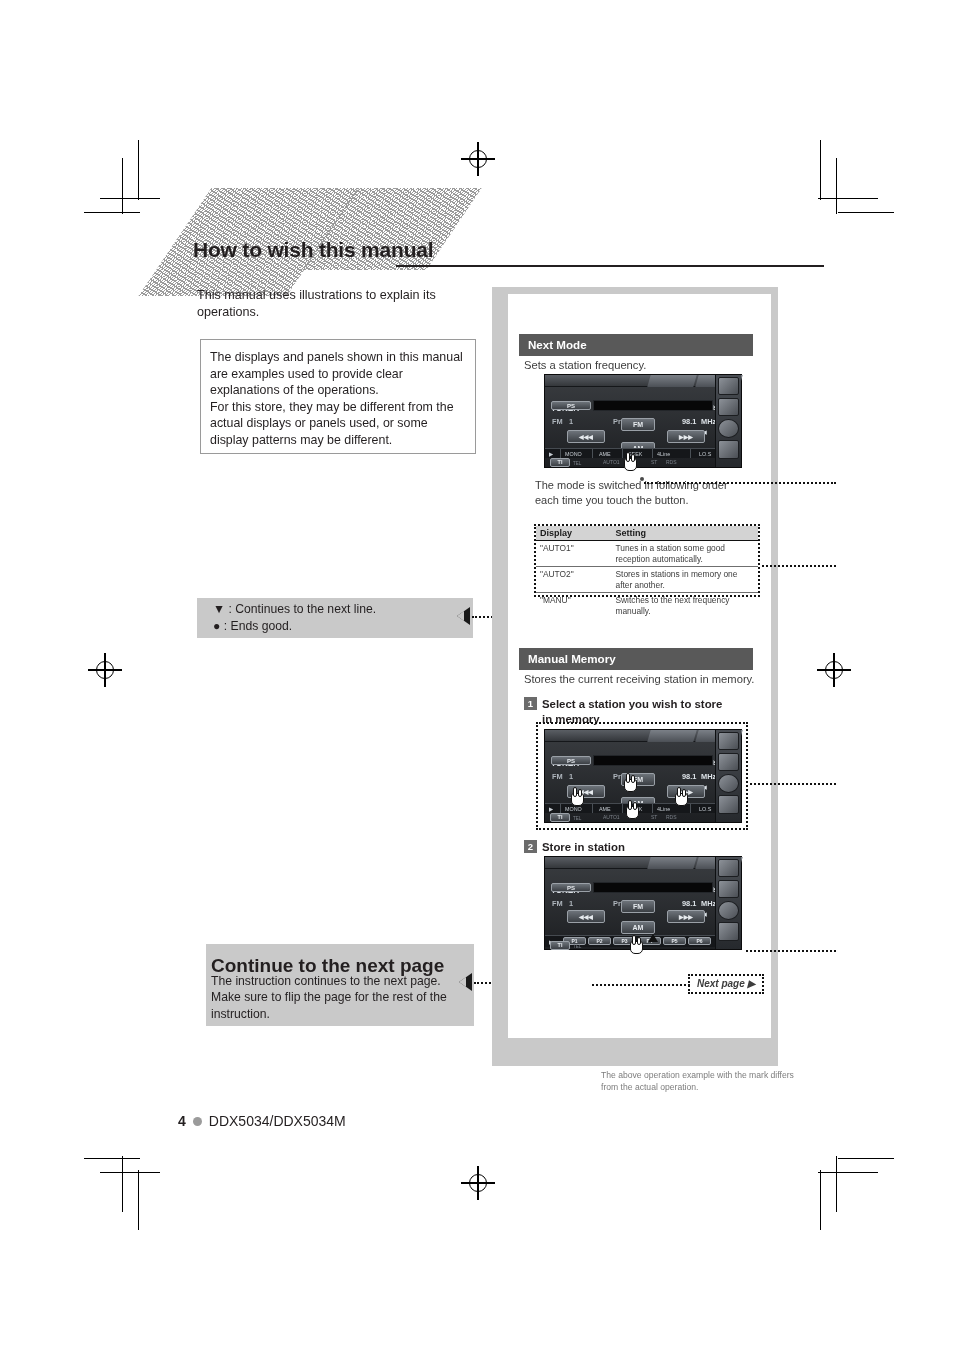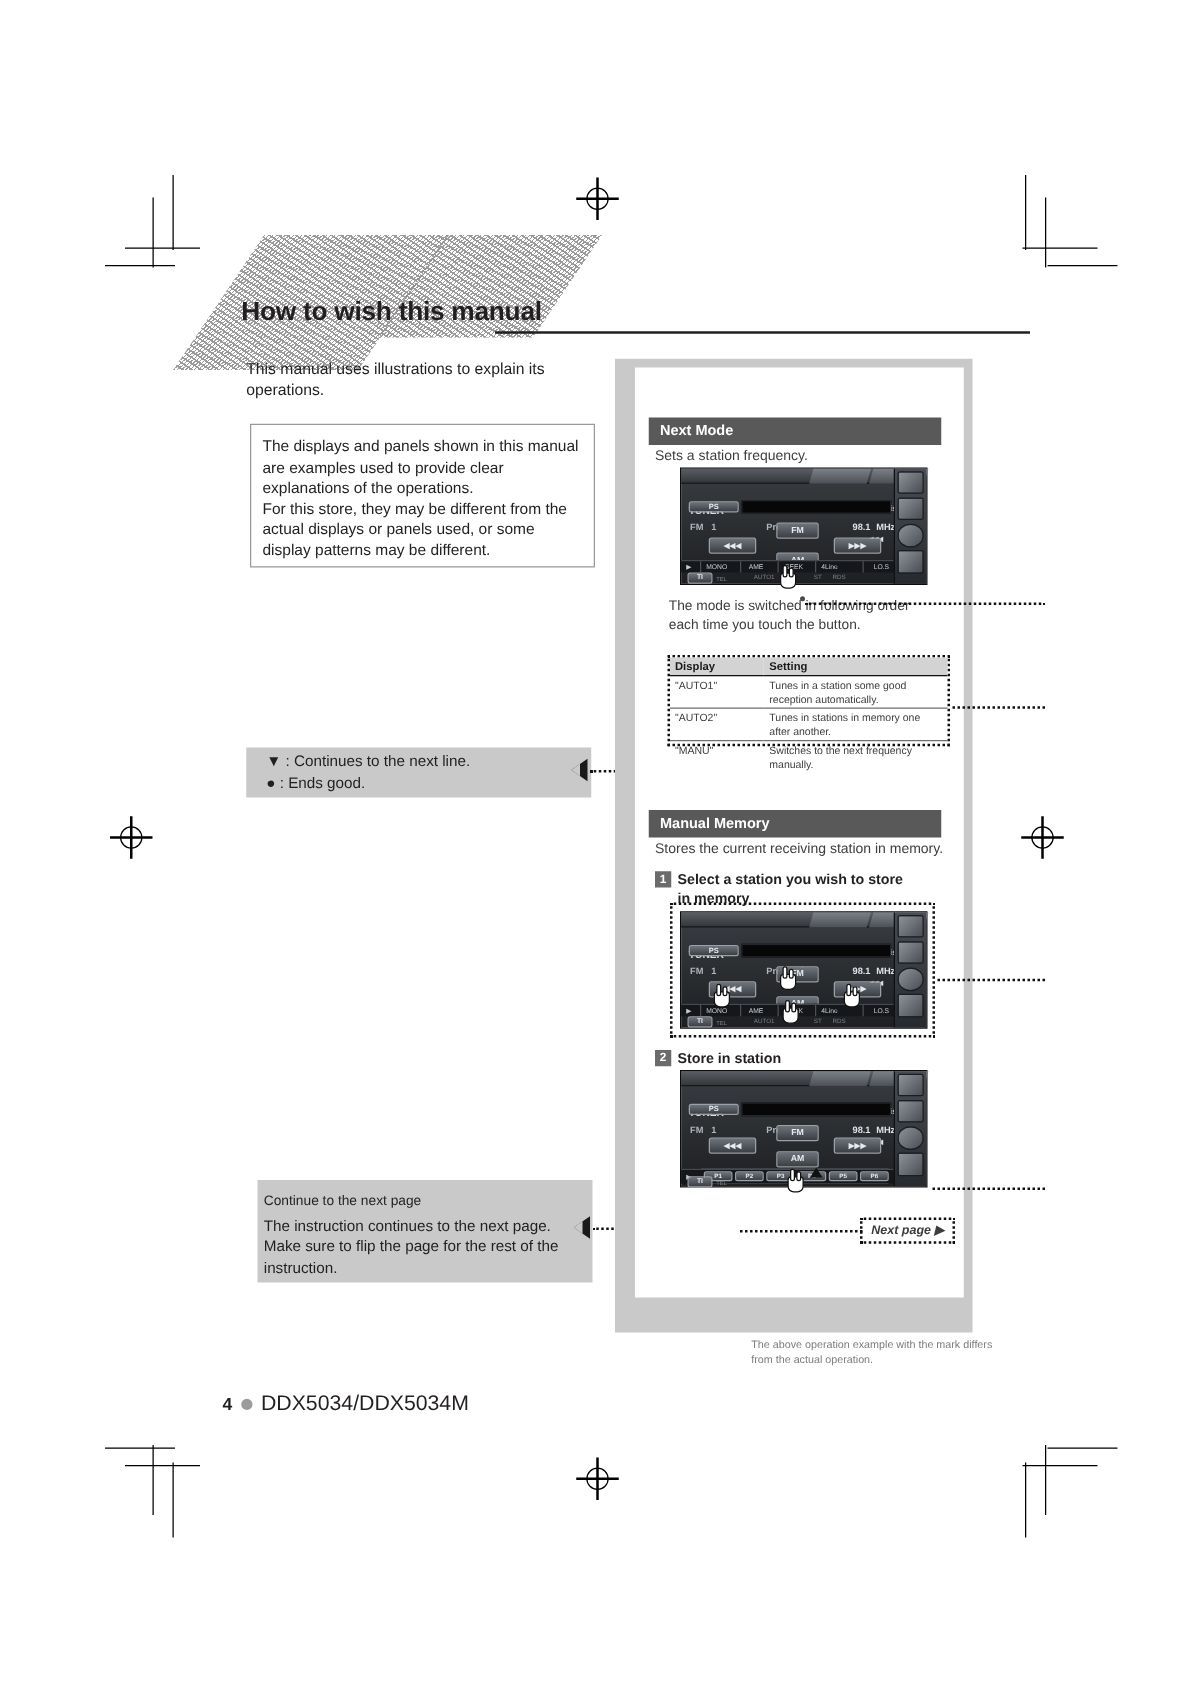--- a/index.html
+++ b/index.html
@@ -62,21 +62,21 @@
     position:absolute; background:#c9c9c9;
   }
   .gray-callout.g1 { left:197px; top:598px; width:276px; height:40px; }
   .gray-callout.g2 { left:206px; top:944px; width:268px; height:82px; }
   .callout-lines {
     position:absolute; left:213px; top:601px;
     font-size:12.2px; line-height:16.6px; color:#231f20;
   }
   .cont-title {
     position:absolute; left:211px; top:955px;
-    font-size:11px; font-weight:normal; color:#231f20;
+    font-size:19px; font-weight:bold; color:#231f20;
   }
   .cont-body {
     position:absolute; left:211px; top:973px; width:252px;
     font-size:12.2px; line-height:16.4px; color:#231f20;
   }
 
   
   .arrow-left {
     position:absolute; width:0; height:0;
     border-top:9px solid transparent;
@@ -228,21 +228,21 @@
 
   .footnote {
     position:absolute; left:601px; top:1070px; width:200px;
     font-size:8.6px; line-height:11.5px; color:#7d7d7d;
   }
 
   
   .footer { position:absolute; left:178px; top:1113px; display:flex; align-items:center; gap:7px; }
   .footer .pg { font-size:14px; font-weight:bold; color:#231f20; }
   .footer .bullet { width:9px; height:9px; border-radius:50%; background:#9b9b9b; }
-  .footer .model { font-size:17px; color:#231f20; }
+  .footer .model { font-size:14px; color:#231f20; }
 </style>
 </head>
 <body>
 
 <div class="cropmark" style="left:100px;top:140px;width:90px;height:80px;">
   <i style="left:38px;top:0px;width:1.3px;height:60px;"></i>
   <i style="left:0px;top:58px;width:60px;height:1.3px;"></i>
   <i style="left:22px;top:18px;width:1.3px;height:56px;"></i>
   <i style="left:-16px;top:72px;width:56px;height:1.3px;"></i>
 </div>
@@ -411,21 +411,21 @@
         <th>Setting</th>
       </tr>
     </thead>
     <tbody>
       <tr>
         <td class="c1">"AUTO1"</td>
         <td>Tunes in a station some good reception automatically.</td>
       </tr>
       <tr>
         <td class="c1">"AUTO2"</td>
-        <td>Tunes in stations in memory one after another.</td>
+        <td>Stores in stations in memory one after another.</td>
       </tr>
       <tr>
         <td class="c1">"MANU"</td>
         <td>Switches to the next frequency manually.</td>
       </tr>
     </tbody>
   </table>
 </div>
 <div class="dotline-h" style="left:762px;top:565px;width:74px;"></div>
 

